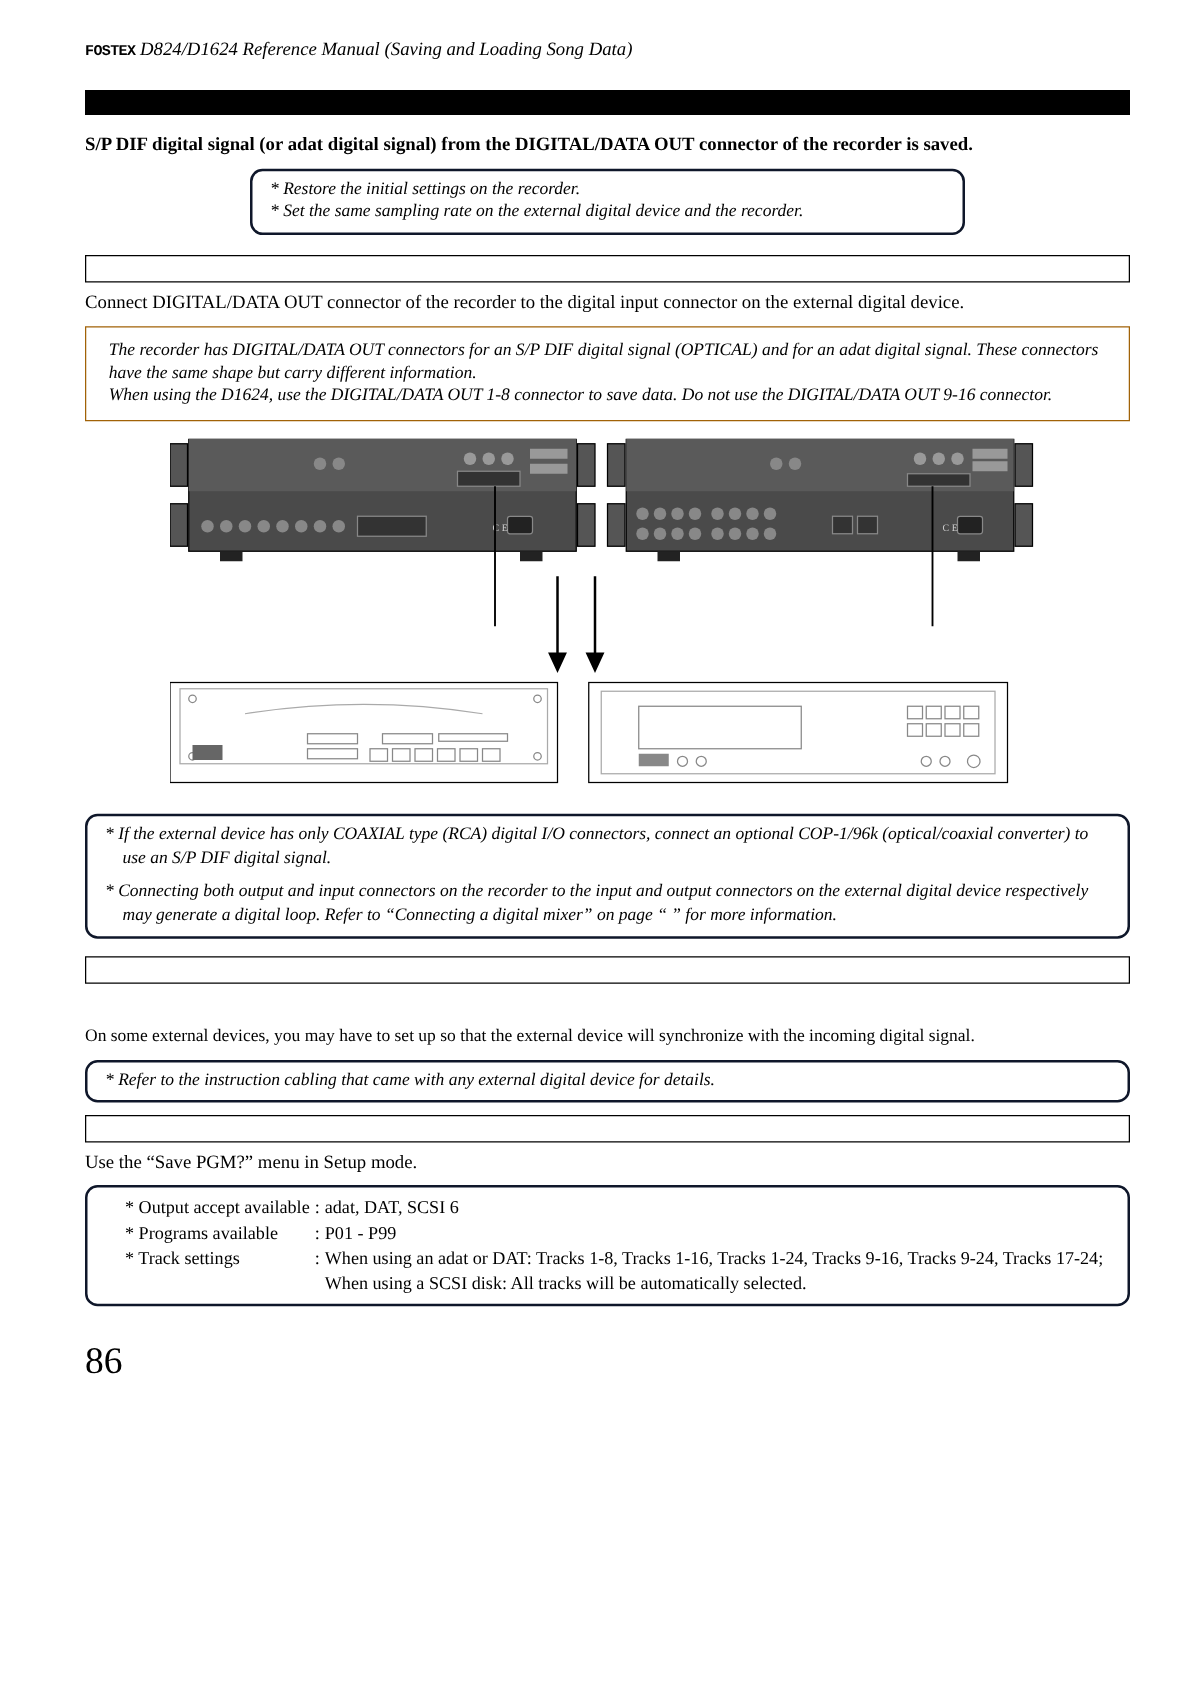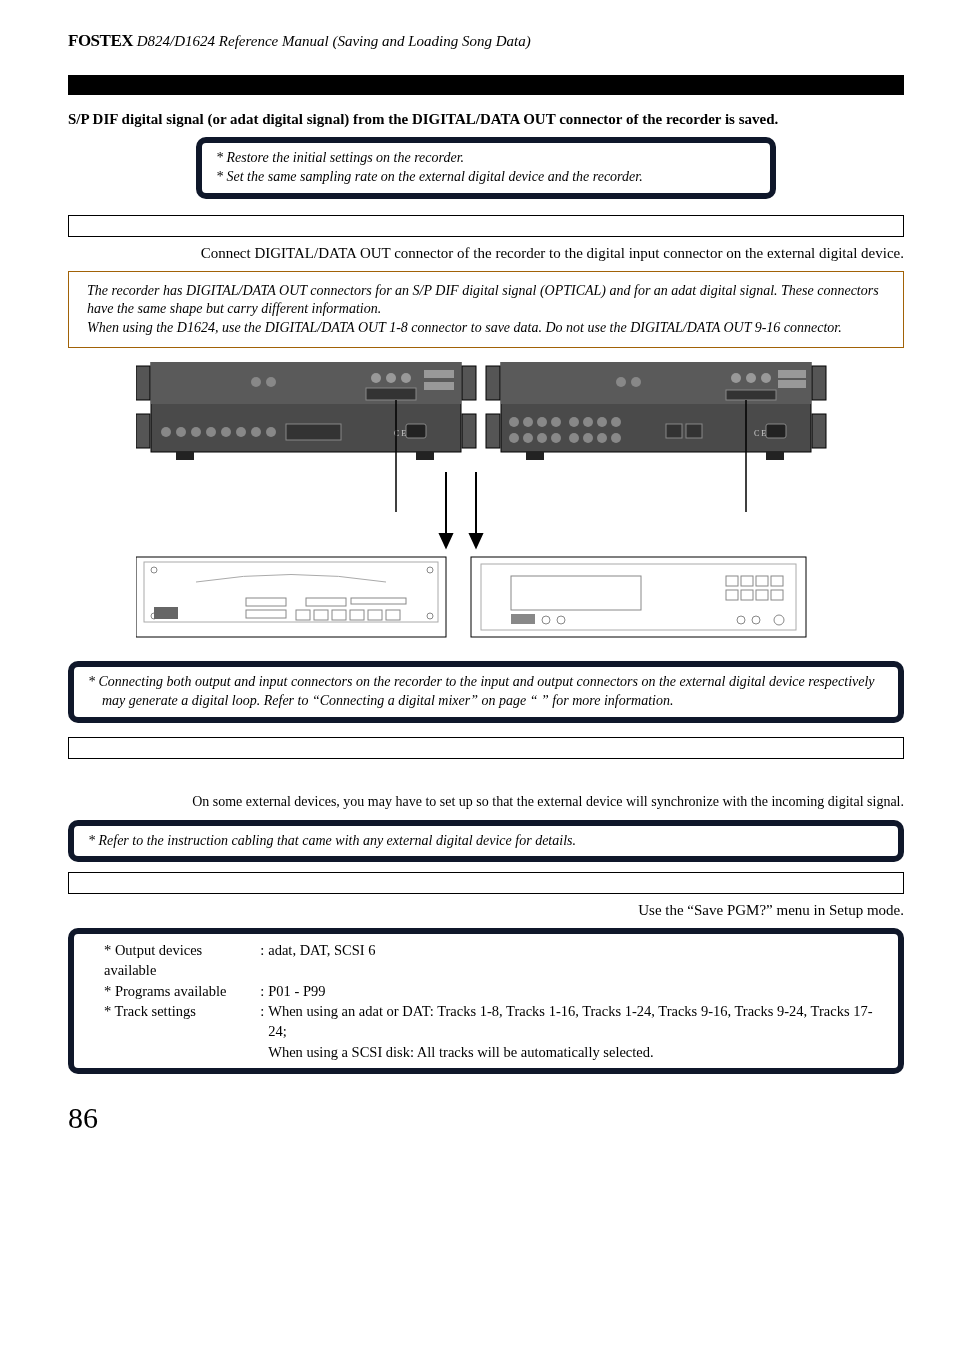--- a/index.html
+++ b/index.html
@@ -12,37 +12,37 @@
     box-sizing: border-box;
     font-size: 15px;
     line-height: 1.35;
   }
   .header-line {
     font-style: italic;
     font-size: 15px;
     margin-bottom: 22px;
   }
   .fostex {
-    font-family: Liberation Serif, serif;
+    font-family: Liberation Mono, monospace;
     font-weight: 900;
     font-style: normal;
     letter-spacing: -0.5px;
-    font-size: 17px;
+    font-size: 12px;
   }
   .black-bar {
     background: #000;
     height: 20px;
     margin-bottom: 14px;
   }
   .intro {
     margin-bottom: 8px;
     font-weight: bold;
   }
   .rounded-box {
-    border: 6px solid #0f172a;
+    border: 2px solid #0f172a;
     border-radius: 10px;
     padding: 6px 14px;
     margin: 0 auto;
     font-style: italic;
     font-size: 14px;
   }
   .rounded-box.narrow {
     width: 540px;
     margin-bottom: 16px;
   }
@@ -67,21 +67,20 @@
     height: 20px;
     margin-bottom: 6px;
   }
   .section-block {
     margin-left: 0;
     margin-bottom: 10px;
   }
   .mainbody {
     margin: 6px 0 8px 0;
     font-size: 15px;
-    text-align: right;
   }
   .italic-box {
     border: 1px solid #a16207;
     padding: 10px 18px;
     font-style: italic;
     font-size: 14px;
     margin-bottom: 14px;
     line-height: 1.3;
   }
   .svg-wrap {
@@ -254,41 +253,42 @@
             <rect x="300" y="228" width="12" height="10"></rect>
         </g>
         <circle cx="270" cy="258" r="4" fill="none" stroke="#888"></circle>
         <circle cx="285" cy="258" r="4" fill="none" stroke="#888"></circle>
         <circle cx="308" cy="258" r="5" fill="none" stroke="#888"></circle>
       </g>
     </svg>
   </div>
 
   <div class="rounded-box mid">
+    <div style="margin-bottom:8px;text-indent:-14px;padding-left:14px">*  If the external device has only COAXIAL type (RCA) digital I/O connectors, connect an optional COP-1/96k (optical/coaxial converter) to use an S/P DIF digital signal.</div>
     <div style="text-indent:-14px;padding-left:14px">*  Connecting both output and input connectors on the recorder to the input and output connectors on the external digital device respectively may generate a digital loop. Refer to “Connecting a digital mixer” on page “   ” for more information.</div>
   </div>
 </div>
 
 <div class="section-block" style="margin-top:14px">
   <div class="step-box"></div>
   <div style="height:22px"></div>
   <div class="mainbody" style="font-size:14px">On some external devices, you may have to set up so that the external device will synchronize with the incoming digital signal.</div>
   <div class="rounded-box bottom2">
     <span>* Refer to the instruction cabling that came with any external digital device for details.</span>
   </div>
 </div>
 
 <div class="section-block" style="">
   <div class="step-box"></div>
   <div class="mainbody">Use the “Save PGM?” menu in Setup mode.</div>
   <div class="rounded-box last">
     <table class="formats">
       <tbody>
           <tr>
-        <td>* Output devices available</td>
+        <td>* Output accept available</td>
         <td>:</td>
         <td>adat, DAT, SCSI 6</td>
       </tr>
       <tr>
         <td>* Programs available</td>
         <td>:</td>
         <td>P01 - P99</td>
       </tr>
       <tr>
         <td>* Track settings</td>

